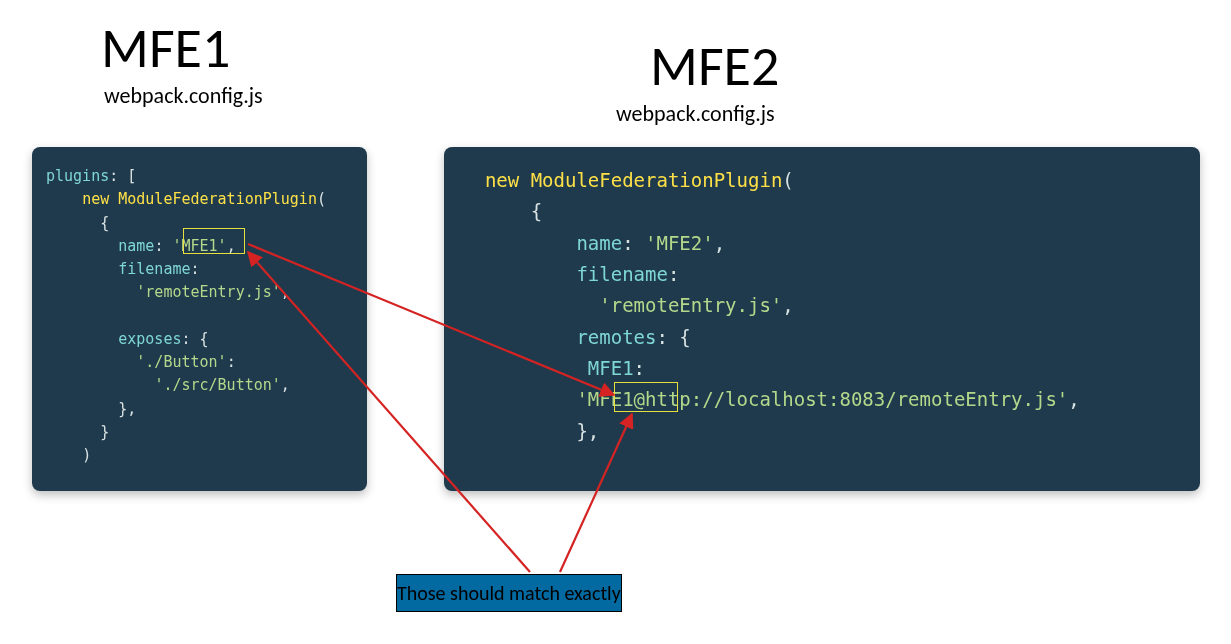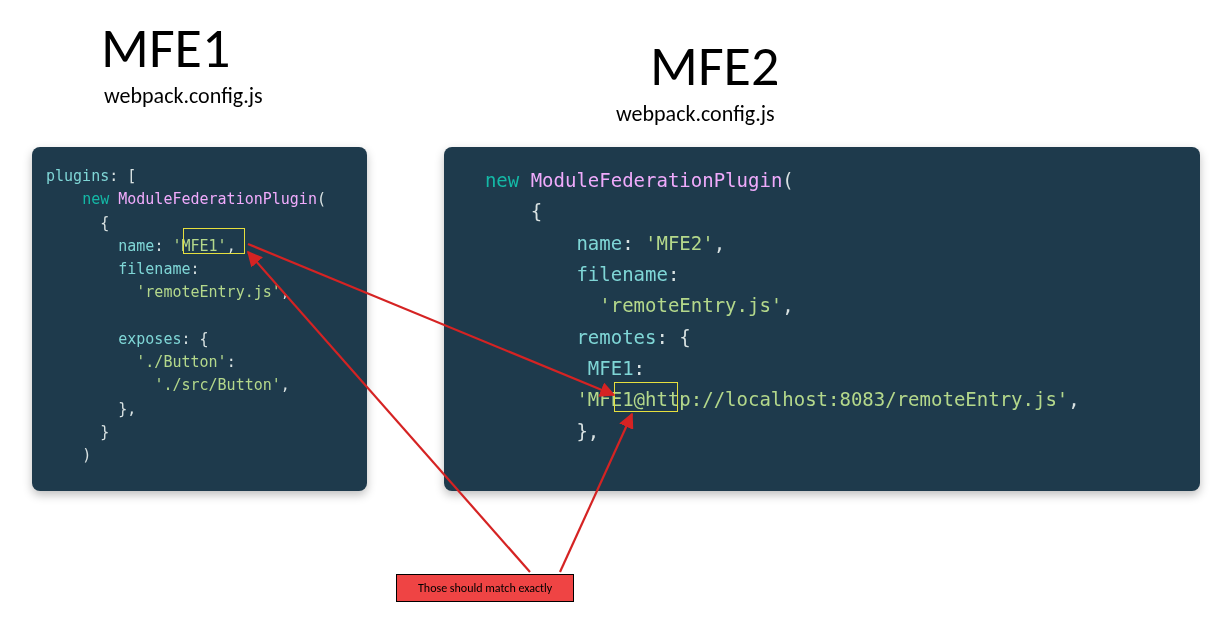--- a/index.html
+++ b/index.html
@@ -1,27 +1,27 @@
 <!DOCTYPE html>
 <html><head>
 <meta charset="utf-8">
 <style>
   html,body{margin:0;padding:0;background:#fff;font-family:Calibri,Arial,sans-serif;color:#000}
   .stage{position:relative;width:1144px;height:644px}
   .title{position:absolute;font-size:56px;font-weight:400;letter-spacing:0px}
   .subtitle{position:absolute;font-size:22px}
   .codebox{position:absolute;background:#1e3a4c;border-radius:8px;box-shadow:0 4px 10px rgba(0,0,0,.25);font-family:Menlo,Consolas,monospace;font-size:15px;line-height:1.55;color:#e6e6e6;box-sizing:border-box}
   .codebox pre{margin:0;white-space:pre}
-  .cyan{color:#f0abfc}
+  .cyan{color:#fde047}
   .key{color:#7fd6d6}
-  .orange{color:#14b8a6}
+  .orange{color:#fde047}
   .lime{color:#b4d88b}
   .punc{color:#d9e2e2}
   .hl{position:absolute;border:1.5px solid #e6df3e;box-sizing:border-box}
-  .note{position:absolute;border:1.5px solid #000;background:#ef4444;font-size:12px;padding:6px 21px}
+  .note{position:absolute;border:1.5px solid #000;background:#0369a1;font-size:20px;padding:6px 0}
   svg.arrows{position:absolute;left:0;top:0;width:1231px;height:644px;pointer-events:none}
 </style>
 </head>
 <body>
 
 <div class="stage">
 
   <div class="title" style="left:101px;top:14px">MFE1</div>
   <div class="subtitle" style="left:104px;top:82px">webpack.config.js</div>
 

